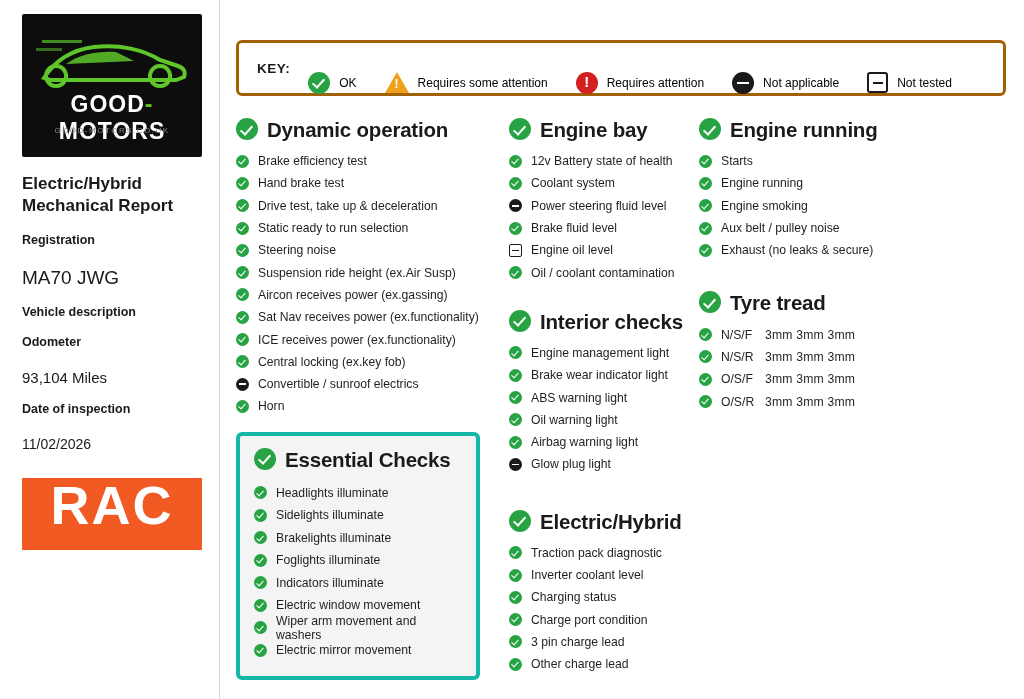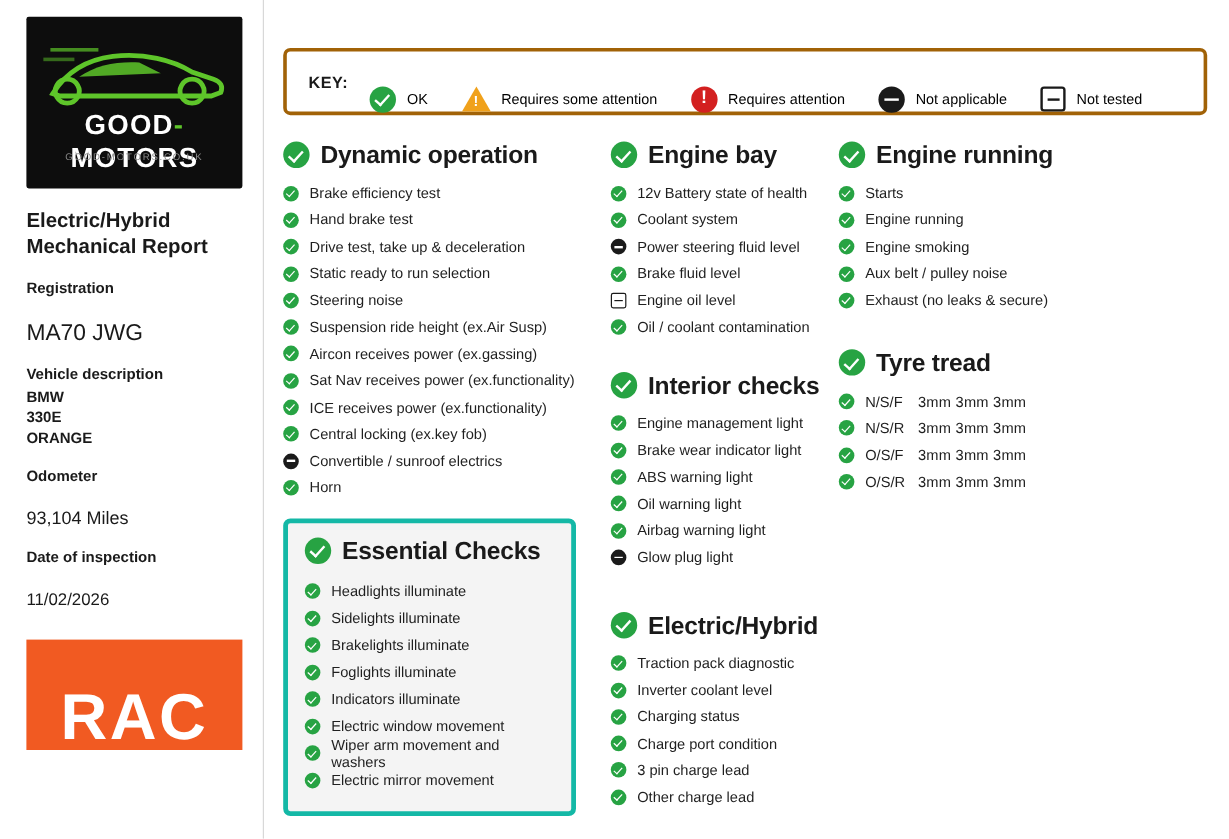--- a/index.html
+++ b/index.html
@@ -86,24 +86,24 @@
   }
   .field-value-sm {
     font-size: 12.5px;
     font-weight: bold;
     line-height: 1.35;
     margin-top: 4px;
   }
   .rac {
     margin-top: 26px;
     width: 180px;
-    height: 92px;
+    height: 72px;
     background: #f15a22;
     display: flex;
-    align-items: flex-end;
+    align-items: flex-start;
     justify-content: center;
   }
   .rac span {
     color: #ffffff;
     font-size: 54px;
     font-weight: bold;
     letter-spacing: 2px;
     line-height: 1;
     font-family: "Liberation Sans", sans-serif;
   }
@@ -301,23 +301,20 @@
       <div class="brand"><span>GOOD</span><span class="dash">-</span><span>MOTORS</span></div>
       <div class="sub">GOOD-MOTORS.CO.UK</div>
     </div>
 
     <h1>Electric/Hybrid Mechanical Report</h1>
 
     <div class="field-label">Registration</div>
     <div class="field-value-lg">MA70 JWG</div>
 
     <div class="field-label">Vehicle description</div>
-    <div class="field-value-sm" style="white-space:pre-line">BMW
-330E
-ORANGE</div>
 
     <div class="field-label">Odometer</div>
     <div class="field-value-lg" style="font-size:15px">93,104 Miles</div>
 
     <div class="field-label">Date of inspection</div>
     <div class="field-value-lg" style="font-size:14px">11/02/2026</div>
 
     <div class="rac">
       <span>RAC</span>
     </div>

